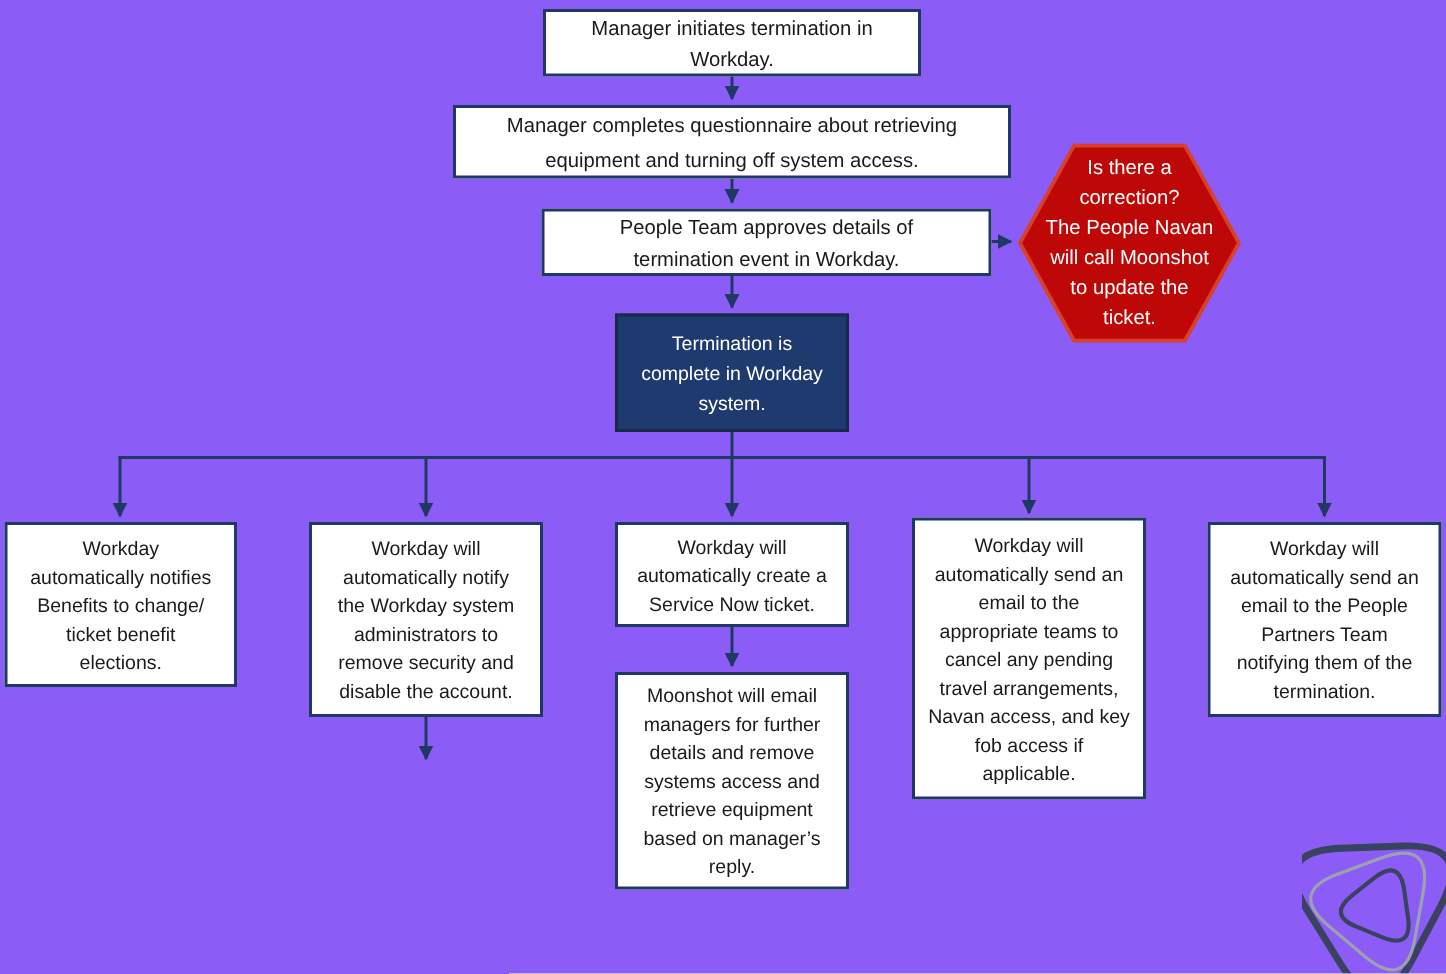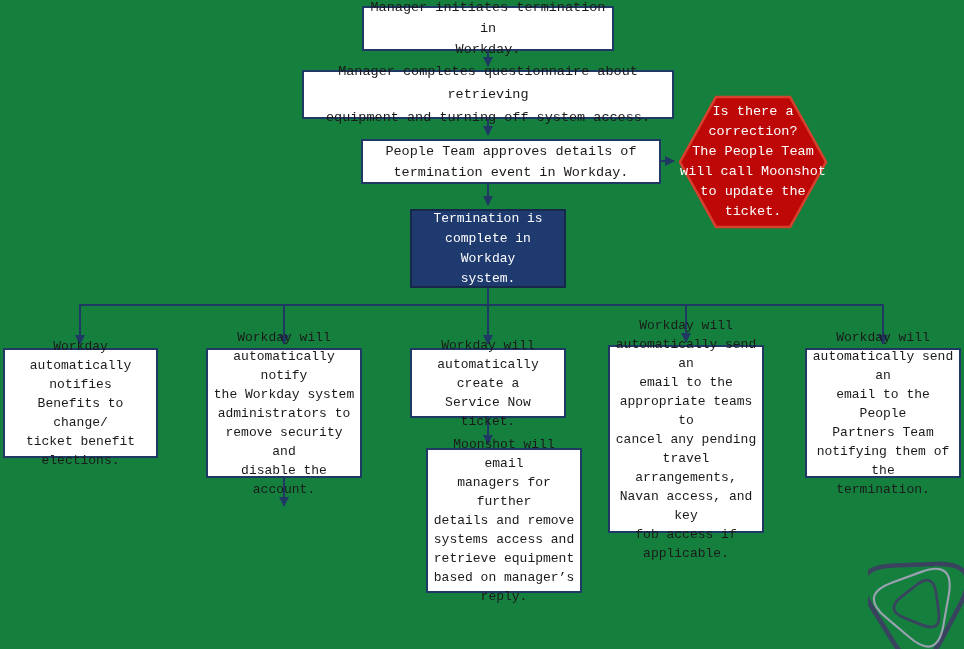--- a/index.html
+++ b/index.html
@@ -1,18 +1,18 @@
 <!DOCTYPE html>
 <html style="--navy: #1F3864; --navy-fill: #1E3A6E; --navy-border-dark: #16294B; --navy-soft: #39425E; --gray-soft: #9AA2B2; --red-fill: #BE0808; --red-border: #D8402E; --text: #1A1A1A;"><head>
 <meta charset="utf-8">
 <style>
   html,body{margin:0;padding:0;background:#ffffff;}
   .canvas{
-    position:relative;width:964px;height:649px;background:#15803d;overflow:hidden;
-    font-family:Liberation Mono, monospace;
+    position:relative;width:964px;height:649px;background:#8b5cf6;overflow:hidden;
+    font-family:Liberation Sans, sans-serif;
   }
   svg.connectors{position:absolute;left:0;top:0;width:964px;height:649px;z-index:0;}
   .conn{stroke:var(--navy);stroke-width:2;fill:none;}
   .arrowhead{fill:var(--navy);}
   .node{
     position:absolute;box-sizing:border-box;z-index:2;
     display:flex;align-items:center;justify-content:center;
     background:#ffffff;border:2px solid var(--navy);
     color:var(--text);text-align:center;
     font-size:13px;line-height:19px;
@@ -78,21 +78,21 @@
     <div class="node-text">People Team approves details of
 termination event in Workday.</div>
   </div>
 
   <div class="hexagon-wrap">
     <svg width="150" height="134" viewBox="0 0 150 134">
       <polygon class="hex-fill" points="2,67 38,2 112,2 148,67 112,132 38,132"></polygon>
     </svg>
     <div class="hexagon-text">Is there a
 correction?
-The People Team
+The People Navan
 will call Moonshot
 to update the
 ticket.</div>
   </div>
 
   <div class="node dark" style="left:410px;top:209px;width:156px;height:79px;">
     <div class="node-text">Termination is
 complete in Workday
 system.</div>
   </div>
@@ -114,21 +114,21 @@
 disable the account.</div>
   </div>
 
 
   <div class="node" style="left:410px;top:348px;width:156px;height:70px;">
     <div class="node-text">Workday will
 automatically create a
 Service Now ticket.</div>
   </div>
 
-  <div class="node" style="left:410px;top:448px;width:156px;height:145px;margin-left:16px;">
+  <div class="node" style="left:410px;top:448px;width:156px;height:145px;">
     <div class="node-text">Moonshot will email
 managers for further
 details and remove
 systems access and
 retrieve equipment
 based on manager’s
 reply.</div>
   </div>
 
   <div class="node" style="left:608px;top:345px;width:156px;height:188px;">

